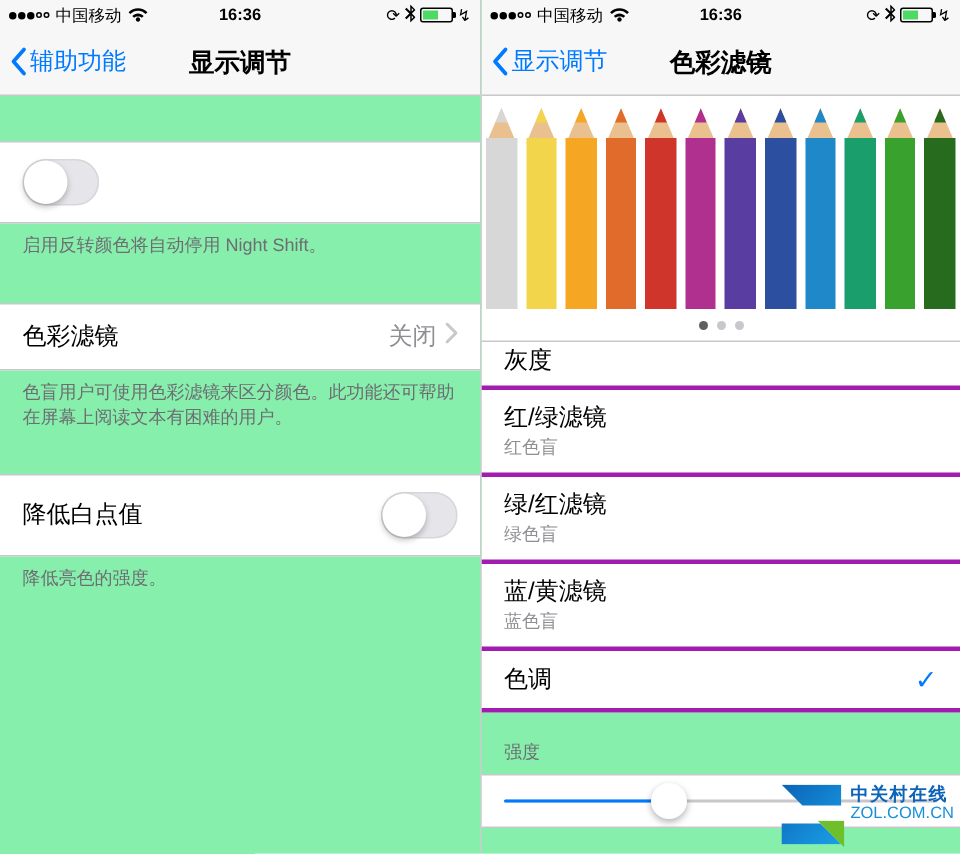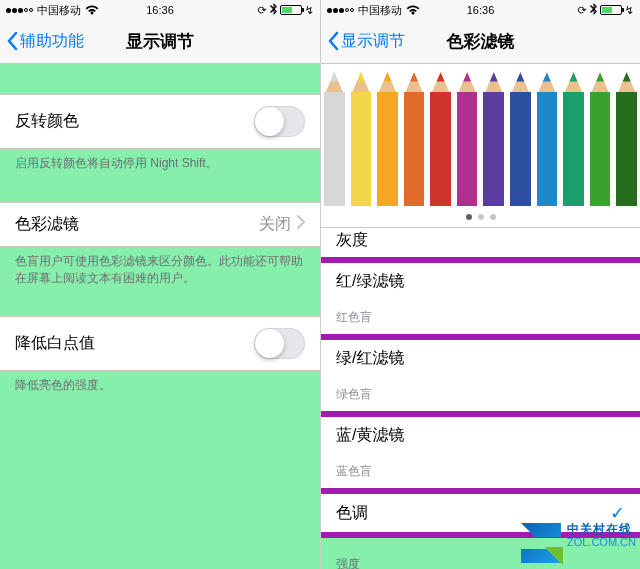--- a/index.html
+++ b/index.html
@@ -6,21 +6,21 @@
 body{background:#fff;width:640px;height:569px;overflow:hidden;position:relative}
 .stage{display:flex;width:640px;height:569px}
 .phone{width:320px;height:569px;background:#86efac;display:flex;flex-direction:column;position:relative;overflow:hidden}
 .phone.right{border-left:1px solid #ccc}
 .status{height:20px;background:#f7f7f8;display:flex;align-items:center;font-size:11px;padding:0 6px;color:#000;position:relative}
 .status .dots{display:flex;gap:1px;margin-right:4px}
 .status .dot{width:5px;height:5px;border-radius:50%;background:#000}
 .status .dot.hollow{background:transparent;border:1px solid #000;width:4px;height:4px}
 .status .carrier{font-size:11px;margin-right:4px}
 .status .wifi{position:relative;top:1px}
-.status .time{position:absolute;left:50%;transform:translateX(-50%);font-weight:400}
+.status .time{position:absolute;left:50%;transform:translateX(-50%);font-weight:700}
 .status .right-icons{margin-left:auto;display:flex;align-items:center;gap:3px;font-size:11px}
 .battery{width:22px;height:10px;border:1px solid #000;border-radius:2px;position:relative;display:inline-block}
 .battery::after{content:"";position:absolute;right:-3px;top:2px;width:2px;height:4px;background:#000;border-radius:0 1px 1px 0}
 .battery .fill{position:absolute;left:1px;top:1px;bottom:1px;width:50%;background:#4cd964}
 .nav{height:44px;background:#f7f7f8;border-bottom:1px solid #c8c7cc;display:flex;align-items:center;position:relative}
 .nav .back{display:flex;align-items:flex-start;color:#007aff;font-size:16px;padding-left:6px}
 .nav .back svg{margin-right:2px}
 .nav .title{position:absolute;left:50%;transform:translateX(-50%);font-size:17px;font-weight:600}
 .content{flex:1;overflow:hidden}
 .group-gap{height:30px}
@@ -33,24 +33,24 @@
 .chev{color:#c7c7cc}
 .pencils{height:142px;background:#fff;position:relative;display:flex;align-items:flex-end;overflow:hidden}
 .pencil{flex:1;height:100%;position:relative}
 .pencil .body{position:absolute;left:3px;right:3px;top:28px;bottom:0}
 .pencil .tip{position:absolute;left:3px;right:3px;top:8px;height:24px;background:#e9c08e;clip-path:polygon(50% 0,100% 100%,0 100%)}
 .pencil .tip::after{content:"";position:absolute;left:30%;right:30%;top:0;height:40%;clip-path:polygon(50% 0,100% 100%,0 100%);background:var(--pc)}
 .pencil .body{background:var(--pc)}
 .pager{height:22px;display:flex;justify-content:center;align-items:center;gap:6px;background:#fff;border-bottom:1px solid #c8c7cc}
 .pager .pd{width:6px;height:6px;border-radius:50%;background:#c7c7cc}
 .pager .pd.active{background:#5f5f5f}
-.list .row{background:#fff;border-bottom:6px solid #a21caf;padding:8px 15px;font-size:16px;display:flex;align-items:center}
+.list .row{background:#fff;border-bottom:3px solid #a21caf;padding:8px 15px;font-size:16px;display:flex;align-items:center}
 .list .row.partial{border-top:none;padding-top:2px;padding-bottom:6px}
 .list .row .rowmain{flex:1}
-.list .row .rowmain .rsub{display:block;font-size:12px;color:#8e8e93;margin-top:17px}
+.list .row .rowmain .rsub{display:block;font-size:12px;color:#8e8e93;margin-top:1px}
 .check{color:#007aff;font-size:18px}
 .section-h{font-size:12px;color:#6d6d72;padding:18px 15px 6px}
 .slider-wrap{background:#fff;border-top:1px solid #c8c7cc;border-bottom:1px solid #c8c7cc;padding:16px 15px}
 .slider{height:2px;background:#c7c7cc;position:relative;border-radius:2px}
 .slider .track{position:absolute;left:0;top:0;bottom:0;background:#007aff;border-radius:2px}
 .slider .thumb{position:absolute;width:24px;height:24px;background:#fff;border-radius:50%;top:50%;transform:translate(-50%,-50%);box-shadow:0 2px 5px rgba(0,0,0,.3)}
 .watermark{position:absolute;right:4px;bottom:6px;display:flex;align-items:flex-start;gap:6px;z-index:10}
 .zlogo{width:40px;height:40px;position:relative}
 .zlogo .a{position:absolute;inset:0;background:linear-gradient(135deg,#0b63b8,#1aa0e6);clip-path:polygon(0 0,100% 0,100% 35%,35% 35%,100% 100%,0 100%,0 65%,65% 65%)}
 .zlogo .b{position:absolute;right:-2px;bottom:-2px;width:18px;height:18px;background:#6fbf2b;clip-path:polygon(0 0,100% 0,100% 100%)}
@@ -93,21 +93,20 @@
       <svg width="12" height="20" viewBox="0 0 12 20">
             <path d="M10 2L3 10l7 8" stroke="#007aff" stroke-width="2.5" fill="none" stroke-linecap="round" stroke-linejoin="round"></path>
           </svg>
       <span>辅助功能</span>
     </div>
     <div class="title">显示调节</div>
   </div>
   <div class="content">
     <div class="group-gap"></div>
     <div class="cell">
-      <span class="label">反转颜色</span>
       <span class="switch">
             <span class="knob"></span>
           </span>
     </div>
     <div class="footnote">启用反转颜色将自动停用 Night Shift。</div>
 
     <div class="group-gap"></div>
     <div class="cell">
       <span class="label">色彩滤镜</span>
       <span class="detail">关闭</span>

